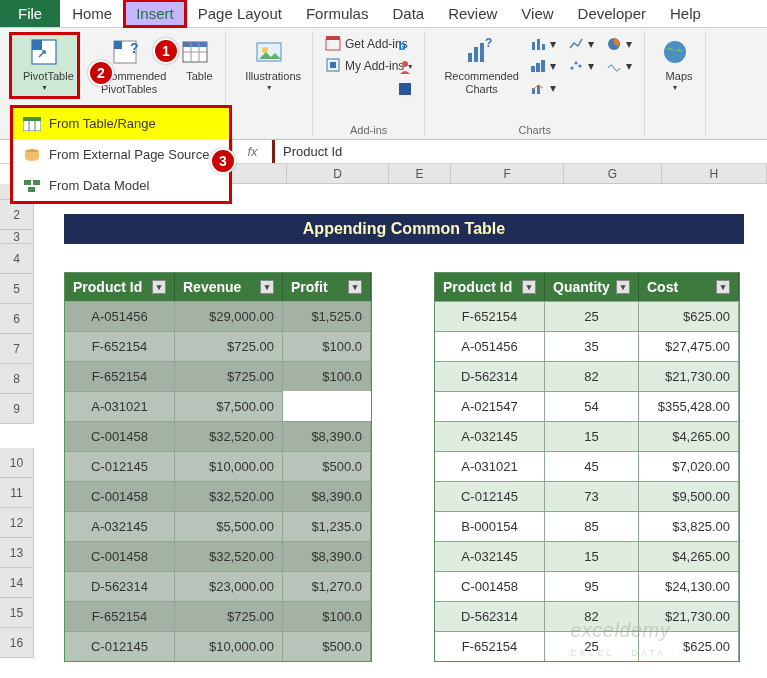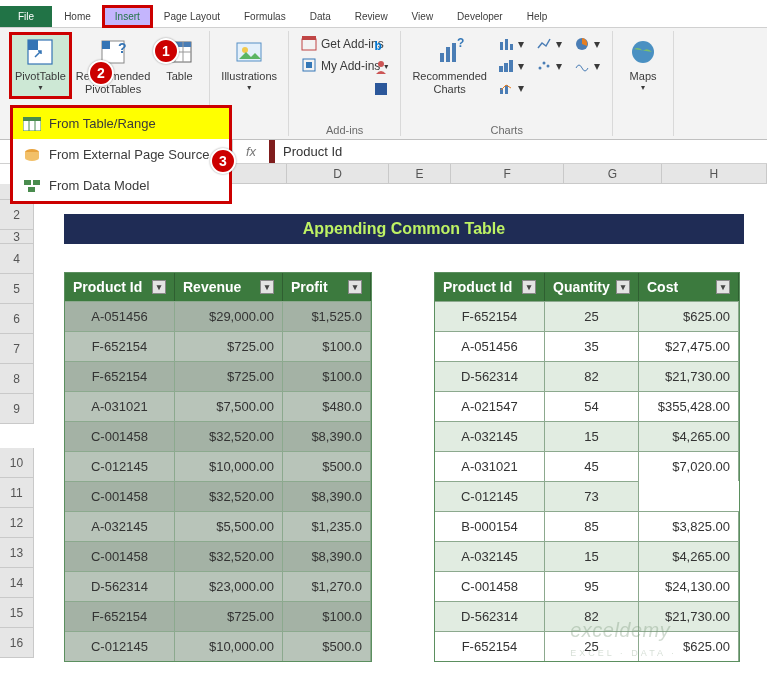--- a/index.html
+++ b/index.html
@@ -1,64 +1,64 @@
 <!DOCTYPE html>
 <html><head>
 <meta charset="utf-8">
 <style>
 * { box-sizing: border-box; margin: 0; padding: 0; font-family: "Segoe UI", Arial, sans-serif; }
 body { background: #fff; width: 767px; height: 678px; overflow: hidden; position: relative; font-size: 13px; color: #333; }
 
 
 .tabs { display: flex; align-items: flex-end; height: 28px; background: #fff; border-bottom: 1px solid #d0d0d0; padding-left: 0; }
-.tab { padding: 5px 12px; font-size: 10px; color: #3c3c3c; cursor: pointer; margin-top: 48px; }
+.tab { padding: 5px 12px; font-size: 15px; color: #3c3c3c; cursor: pointer; margin-top: 48px; }
 .tab.file { background: #217346; color: #fff; font-weight: normal; padding: 5px 18px; }
 .tab.active { color: #217346; border-bottom: 2px solid #217346; padding-bottom: 3px; }
 .tab.highlighted { outline: 3px solid #cc0000; outline-offset: -2px; background: #c4b5fd; }
 
 
 .ribbon { background: #f3f3f3; height: 112px; border-bottom: 1px solid #c0c0c0; display: flex; align-items: stretch; padding: 3px 0; position: relative; }
 .ribbon-group { border-right: 1px solid #d9d9d9; padding: 2px 6px 16px 6px; display: flex; flex-direction: column; position: relative; }
 .ribbon-group-label { position: absolute; bottom: 0; left: 0; right: 0; text-align: center; font-size: 11px; color: #6a6a6a; }
 .ribbon-btn { display: flex; flex-direction: column; align-items: center; justify-content: flex-start; padding: 3px 5px; min-width: 48px; cursor: pointer; font-size: 11px; color: #3a3a3a; text-align: center; }
 .ribbon-btn .iconlg { width: 32px; height: 32px; display: flex; align-items: center; justify-content: center; margin-bottom: 2px; }
-.ribbon-btn span.lbl { line-height: 1.15; }
+.ribbon-btn span.lbl { line-height: 1.15; margin-left: 8px; }
 .ribbon-row { display: flex; }
 .ribbon-smallbtn { padding: 2px 6px; font-size: 12px; color: #3a3a3a; display: flex; align-items: center; gap: 4px; cursor: pointer; height: 22px; }
 .ribbon-wrap { display: flex; flex-direction: column; justify-content: center; }
 
 
 .pivot-hl { outline: 3px solid #cc0000; outline-offset: -2px; background: #cde8d5; }
 
 
 .pivoth-panel { position: absolute; left: 10px; top: 105px; width: 222px; background: #fff; border: 3px solid #cc0000; z-index: 20; }
 .pivoth-item { display: flex; align-items: center; gap: 8px; padding: 8px 10px; font-size: 13px; color: #3b3b3b; cursor: pointer; }
 .pivoth-item.first { background: #ffff00; }
 .pivoth-icon { width: 18px; height: 14px; display: inline-flex; align-items: center; justify-content: center; }
 
 
 .callout { position: absolute; width: 26px; height: 26px; border-radius: 50%; background: #cc0000; color: #fff; font-weight: bold; font-size: 14px; display: flex; align-items: center; justify-content: center; z-index: 30; border: 2px solid #fff; box-shadow: 0 0 2px rgba(0,0,0,.4); }
 
 
 .fbar { display: flex; align-items: center; height: 24px; border-bottom: 1px solid #d0d0d0; }
 .fbar .namebox { width: 233px; height: 24px; padding: 0 6px; border-right: 1px solid #d0d0d0; display: flex; align-items: center; }
-.fbar .fx { width: 42px; display: flex; align-items: center; justify-content: center; color: #777; font-style: italic; border-right: 6px solid #7f1d1d; height: 100%; }
+.fbar .fx { width: 42px; display: flex; align-items: center; justify-content: center; color: #777; font-style: italic; border-right: 3px solid #7f1d1d; height: 100%; }
 .fbar .finput { flex: 1; padding: 0 8px; }
 
 
 .sheet-area { position: relative; overflow: hidden; height: calc(678px - 28px - 112px - 24px); }
 .colhdr { display: flex; position: sticky; top: 0; margin-left: 34px; }
 .colhdr div, .rowhdr div { background: #e6e6e6; border-right: 1px solid #c9c9c9; border-bottom: 1px solid #c9c9c9; text-align: center; font-size: 12px; color: #555; }
 .colhdr div { height: 20px; line-height: 20px; }
 .rowhdr { position: absolute; left: 0; top: 20px; width: 34px; }
 .rowhdr div { height: 30px; line-height: 30px; border-bottom: 1px solid #c9c9c9; border-right: 1px solid #c9c9c9; }
 .cells { position: absolute; left: 34px; top: 20px; right: 0; }
 
 
-.banner { background: #1f2c55; color: #bef264; font-weight: bold; font-size: 16px; text-align: center; height: 30px; line-height: 30px; }
+.banner { background: #1f2c55; color: #fef9c3; font-weight: bold; font-size: 16px; text-align: center; height: 30px; line-height: 30px; }
 
 
 .dtable { position: absolute; border: 1px solid #5b8f5f; }
 .dh { background: #3c7a3e; color: #fff; font-weight: bold; display: flex; }
 .dh > div { border-right: 1px solid #2f5f31; padding: 6px 8px; display: flex; align-items: center; justify-content: space-between; font-size: 14px; }
 .dh .dd { width: 14px; height: 14px; background: #e3e3e3; border: 1px solid #888; display: inline-flex; align-items: center; justify-content: center; font-size: 9px; color: #444; margin-left: 4px; }
 .dr { display: flex; }
 .dr > div { border-right: 1px solid #8ca98e; border-top: 1px solid #8ca98e; padding: 5px 8px; font-size: 13px; height: 30px; display: flex; align-items: center; }
 .t1 .dr > div { background: #b8c4b9; }
 .t1 .dr:nth-child(odd) > div { background: #a4b2a5; }
@@ -353,21 +353,20 @@
             <div class="c-right" style="width: 88px;">$100.0</div>
           </div>
           <div class="dr">
             <div class="c-center" style="width: 110px;">F-652154</div>
             <div class="c-right" style="width: 108px;">$725.00</div>
             <div class="c-right" style="width: 88px;">$100.0</div>
           </div>
           <div class="dr">
             <div class="c-center" style="width: 110px;">A-031021</div>
             <div class="c-right" style="width: 108px;">$7,500.00</div>
-            <div class="c-right" style="width: 88px;">$480.0</div>
           </div>
           <div class="dr">
             <div class="c-center" style="width: 110px;">C-001458</div>
             <div class="c-right" style="width: 108px;">$32,520.00</div>
             <div class="c-right" style="width: 88px;">$8,390.0</div>
           </div>
           <div class="dr">
             <div class="c-center" style="width: 110px;">C-012145</div>
             <div class="c-right" style="width: 108px;">$10,000.00</div>
             <div class="c-right" style="width: 88px;">$500.0</div>
@@ -447,20 +446,21 @@
             <div class="c-right" style="width: 100px;">$4,265.00</div>
           </div>
           <div class="dr">
             <div class="c-center" style="width: 110px;">A-031021</div>
             <div class="c-center" style="width: 94px;">45</div>
             <div class="c-right" style="width: 100px;">$7,020.00</div>
           </div>
           <div class="dr">
             <div class="c-center" style="width: 110px;">C-012145</div>
             <div class="c-center" style="width: 94px;">73</div>
+            <div class="c-right" style="width: 100px;">$9,500.00</div>
           </div>
           <div class="dr">
             <div class="c-center" style="width: 110px;">B-000154</div>
             <div class="c-center" style="width: 94px;">85</div>
             <div class="c-right" style="width: 100px;">$3,825.00</div>
           </div>
           <div class="dr">
             <div class="c-center" style="width: 110px;">A-032145</div>
             <div class="c-center" style="width: 94px;">15</div>
             <div class="c-right" style="width: 100px;">$4,265.00</div>

